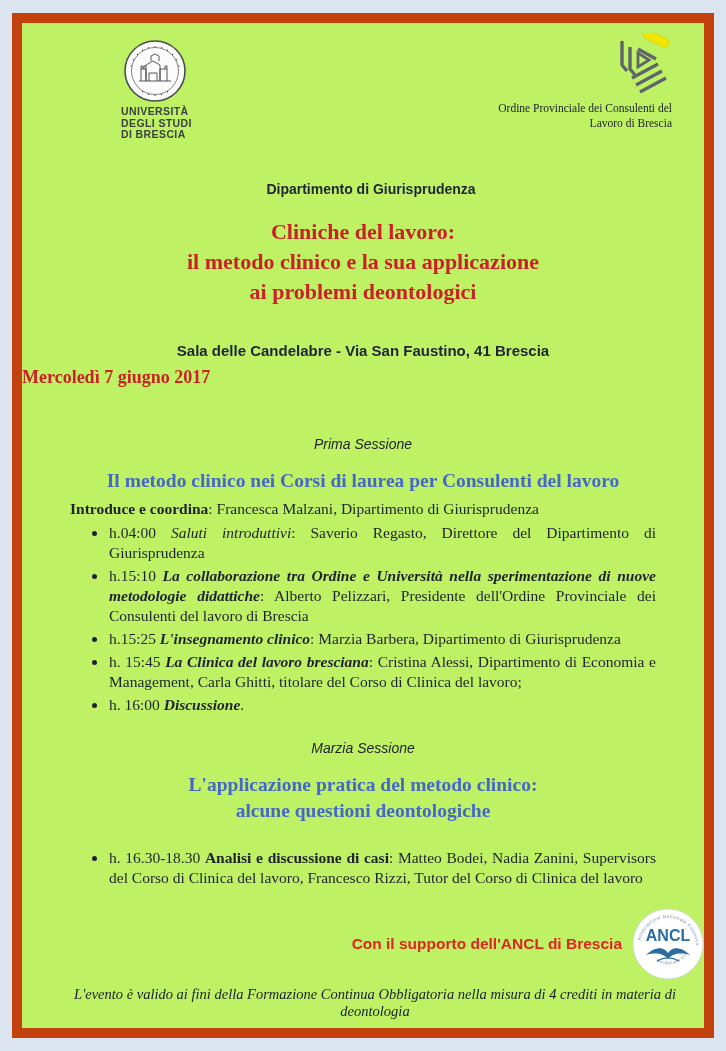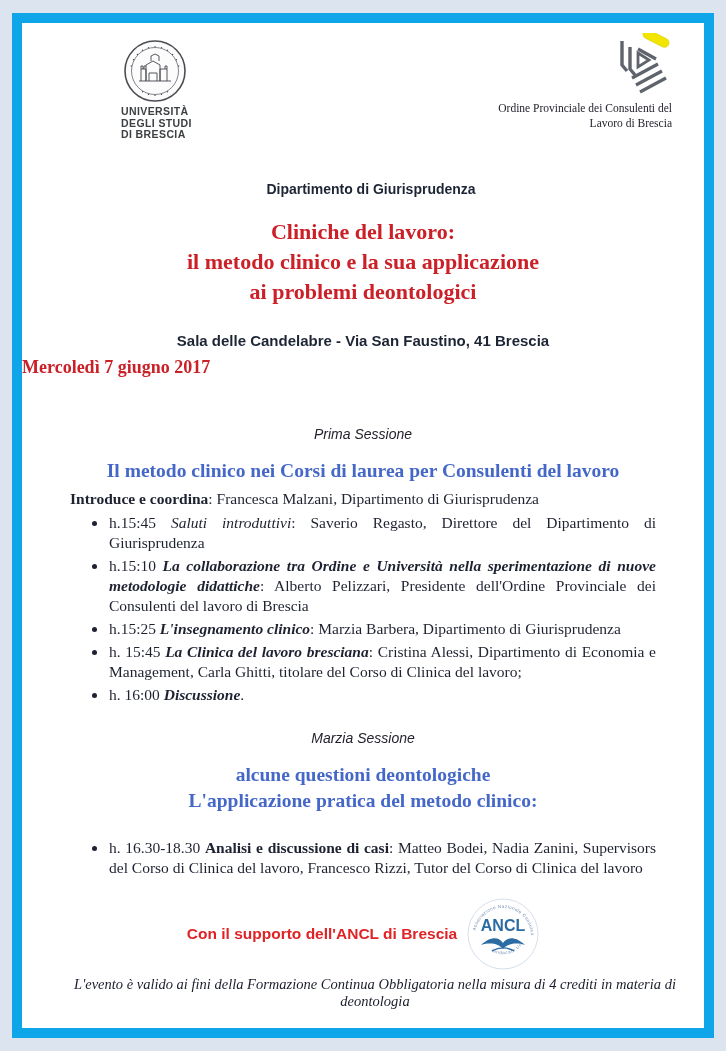--- a/index.html
+++ b/index.html
@@ -3,21 +3,21 @@
 <meta charset="utf-8">
 <style>
   html,body{margin:0;padding:0;}
   body{
     width:726px;height:1051px;position:relative;overflow:hidden;
     background:#dce4f0;
     font-family:"Liberation Serif",serif;color:#1e2230;
   }
   .frame{
     position:absolute;left:12px;top:13px;right:12px;bottom:13px;
-    border:10px solid #0ea5e9;background:#ffffff;box-sizing:border-box;
+    border:10px solid #c2410c;background:#bef264;box-sizing:border-box;
   }
   
   .logos{position:relative;height:152px;}
   .uni-logo{position:absolute;left:99px;top:16px;width:110px;}
   .uni-seal{display:block;margin-left:2px;}
   .uni-caption{
     margin-top:3px;font-family:"Liberation Sans",sans-serif;
     font-size:10.5px;line-height:11.5px;color:#3c4043;font-weight:bold;
     letter-spacing:.4px;
   }
@@ -29,21 +29,21 @@
   .dept{
     margin-top:6px;text-align:center;
     font-family:"Liberation Sans",sans-serif;font-weight:bold;
     font-size:14px;color:#1d2534;padding-left:16px;
   }
   .main-title{
     margin-top:20px;text-align:center;font-weight:bold;
     font-size:22px;line-height:30px;color:#cb2027;
   }
   .venue{
-    margin-top:25px;text-align:center;
+    margin-top:35px;text-align:center;
     font-family:"Liberation Sans",sans-serif;font-weight:bold;
     font-size:15px;color:#1d2534;
   }
   .date{
     margin-top:8px;font-weight:bold;
     font-size:18px;color:#cb2027;
   }
   .session-label{
     margin-top:48px;text-align:center;
     font-family:"Liberation Sans",sans-serif;font-style:italic;
@@ -64,21 +64,21 @@
   ul.program li{
     font-size:15.5px;line-height:20px;text-align:justify;margin:3px 0;
     padding-left:1px;
   }
   ul.program li .t-italic{font-style:italic;}
   ul.program li .t-bolditalic{font-style:italic;font-weight:bold;}
   ul.program li .t-bold{font-weight:bold;}
   ul.program.single{margin-top:24px;}
   
   .support-row{
-    margin-top:20px;display:flex;align-items:center;justify-content:center;gap:10px;
+    margin-top:20px;display:flex;align-items:center;justify-content:flex-end;gap:10px;
   }
   .support-text{
     font-family:"Liberation Sans",sans-serif;font-weight:bold;
     font-size:15.5px;color:#e02326;
   }
   .footer-note{
     margin-top:6px;text-align:center;font-style:italic;
     font-size:14.5px;color:#1a1e2c;margin-left:24px;
   }
 </style>
@@ -163,41 +163,41 @@
   <div class="session-label">Prima Sessione</div>
   <div class="session-title">Il metodo clinico nei Corsi di laurea per Consulenti del lavoro</div>
 
   <div class="bodytext">
     <div class="intro">
       <b>Introduce e coordina</b><span>: Francesca Malzani, Dipartimento di Giurisprudenza</span>
     </div>
 
     <ul class="program">
       <li>
-        <span>h.15:45 </span><span class="t-italic">Saluti introduttivi</span><span>: Saverio Regasto, Direttore del Dipartimento di Giurisprudenza</span>
+        <span>h.04:00 </span><span class="t-italic">Saluti introduttivi</span><span>: Saverio Regasto, Direttore del Dipartimento di Giurisprudenza</span>
       </li>
       <li>
         <span>h.15:10 </span><span class="t-bolditalic">La collaborazione tra Ordine e Università nella sperimentazione di nuove metodologie didattiche</span><span>: Alberto Pelizzari, Presidente dell'Ordine Provinciale dei Consulenti del lavoro di Brescia</span>
       </li>
       <li>
         <span>h.15:25 </span><span class="t-bolditalic">L'insegnamento clinico</span><span>: Marzia Barbera, Dipartimento di Giurisprudenza</span>
       </li>
       <li>
         <span>h. 15:45 </span><span class="t-bolditalic">La Clinica del lavoro bresciana</span><span>: Cristina Alessi, Dipartimento di Economia e Management,  Carla Ghitti, titolare del Corso di Clinica del lavoro;</span>
       </li>
       <li>
         <span>h. 16:00 </span><span class="t-bolditalic">Discussione</span><span>.</span>
       </li>
     </ul>
   </div>
 
   <div class="session-label second">Marzia Sessione</div>
   <div class="session-title">
+    <div>L'applicazione pratica del metodo clinico:</div>
     <div>alcune questioni deontologiche</div>
-    <div>L'applicazione pratica del metodo clinico:</div>
   </div>
 
   <div class="bodytext">
     <ul class="program single">
       <li>
         <span>h. 16.30-18.30 </span><span class="t-bold">Analisi e discussione di casi</span><span>: Matteo Bodei, Nadia Zanini, Supervisors del Corso di Clinica del lavoro,  Francesco Rizzi, Tutor del Corso di Clinica del lavoro</span>
       </li>
     </ul>
   </div>
 

